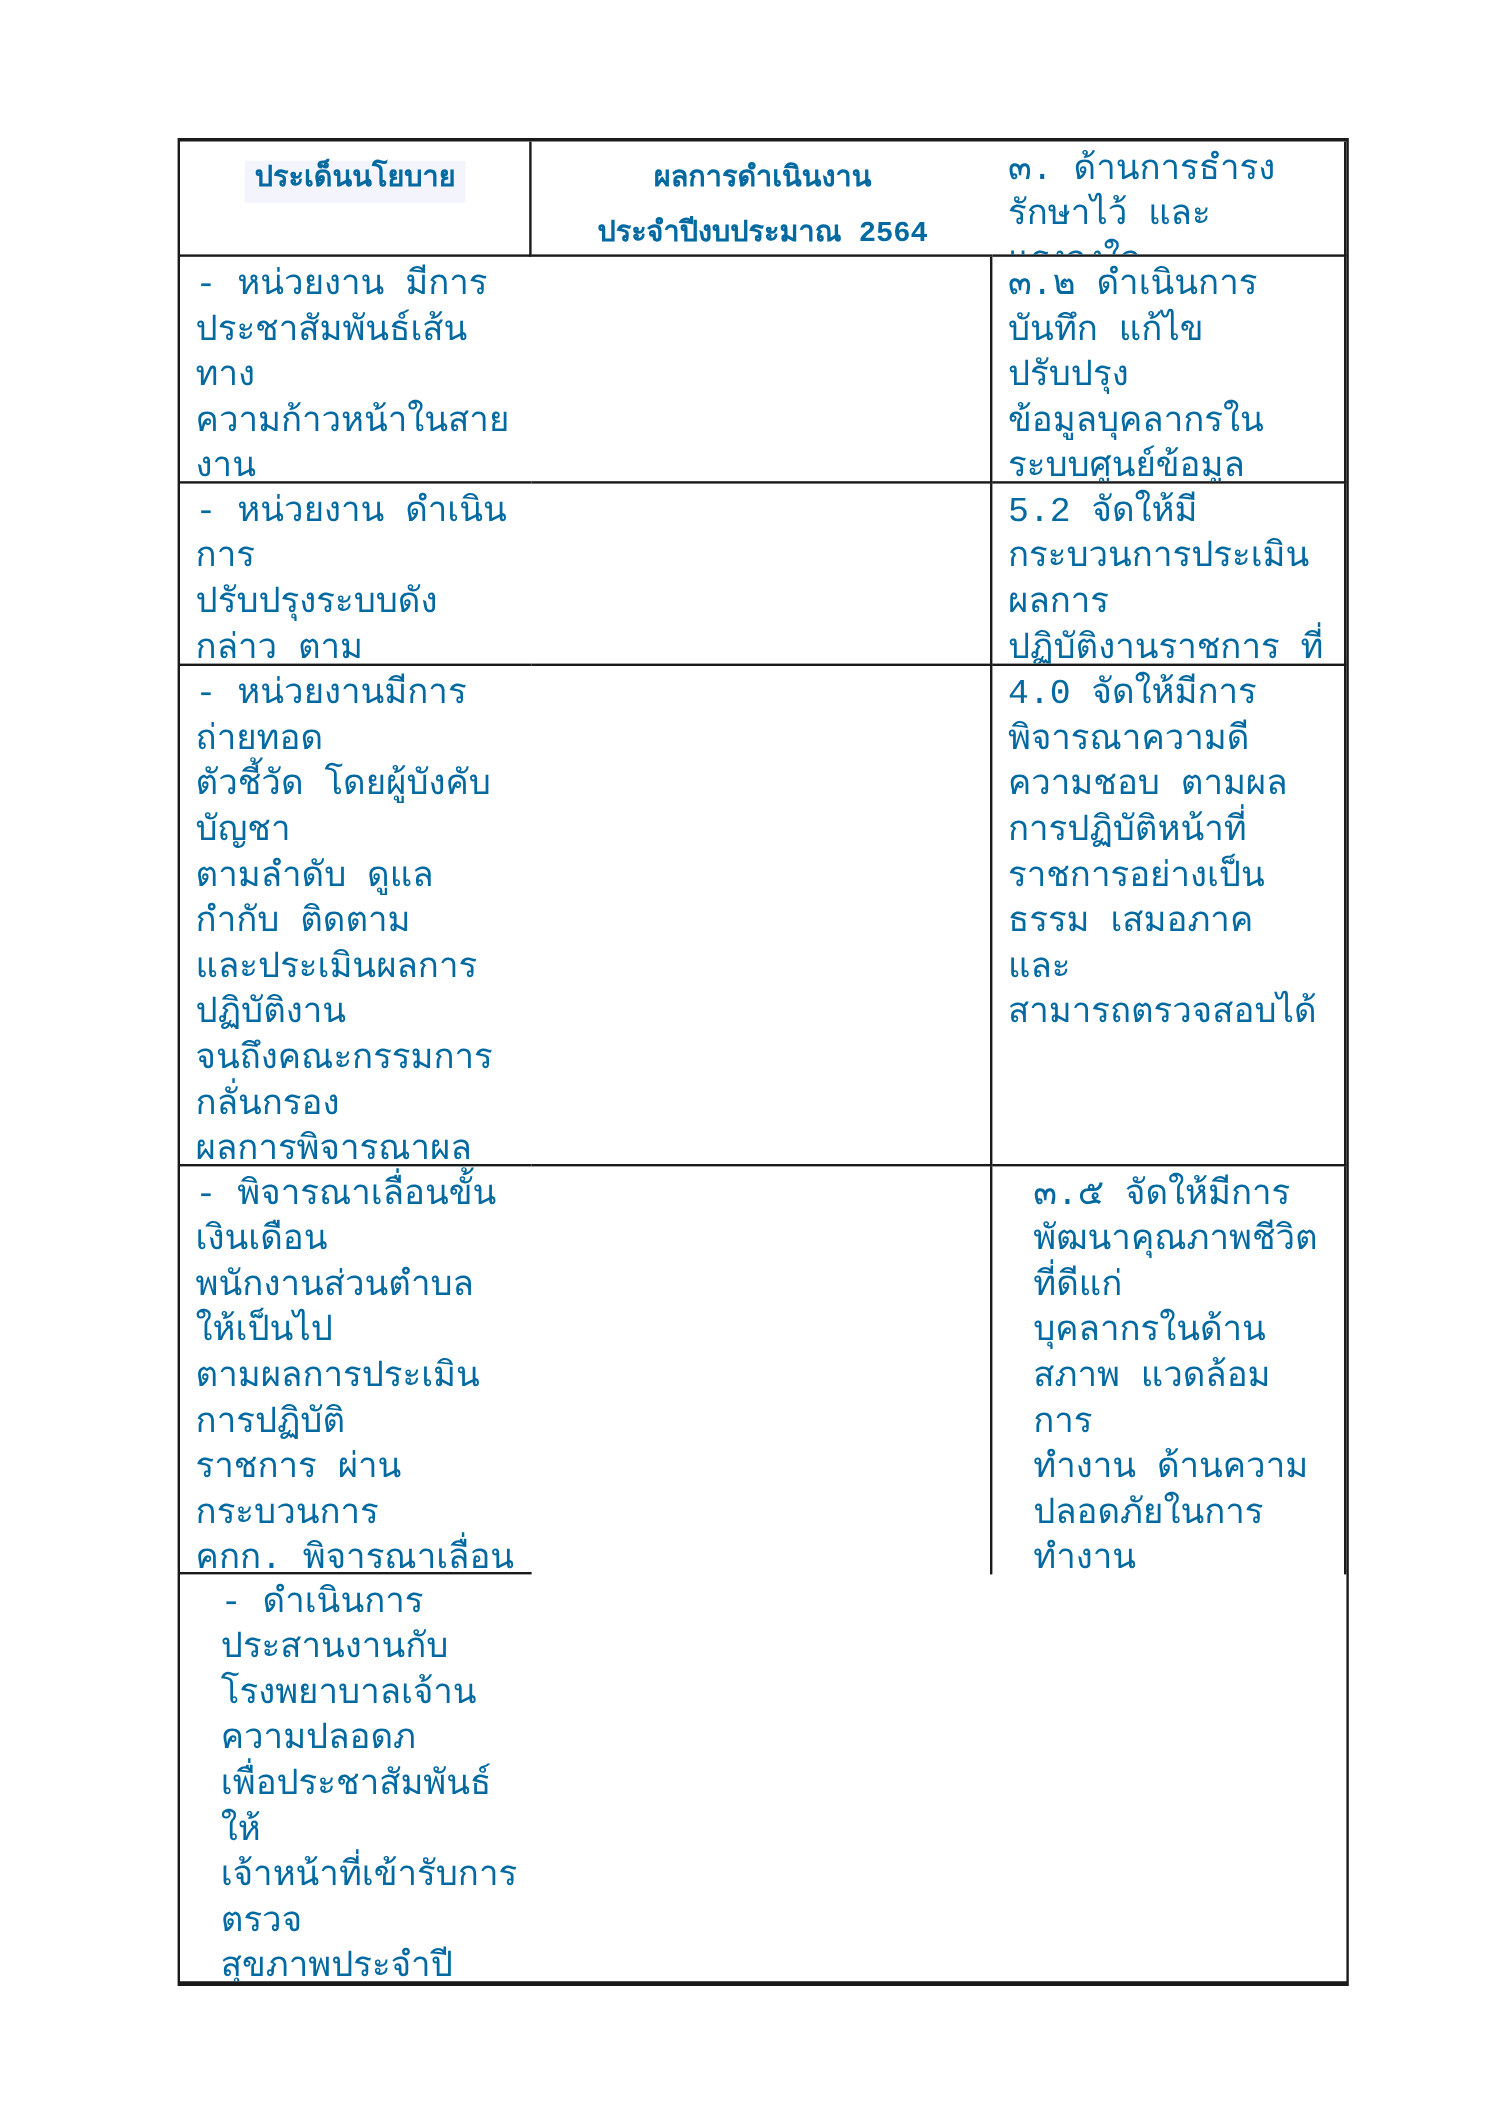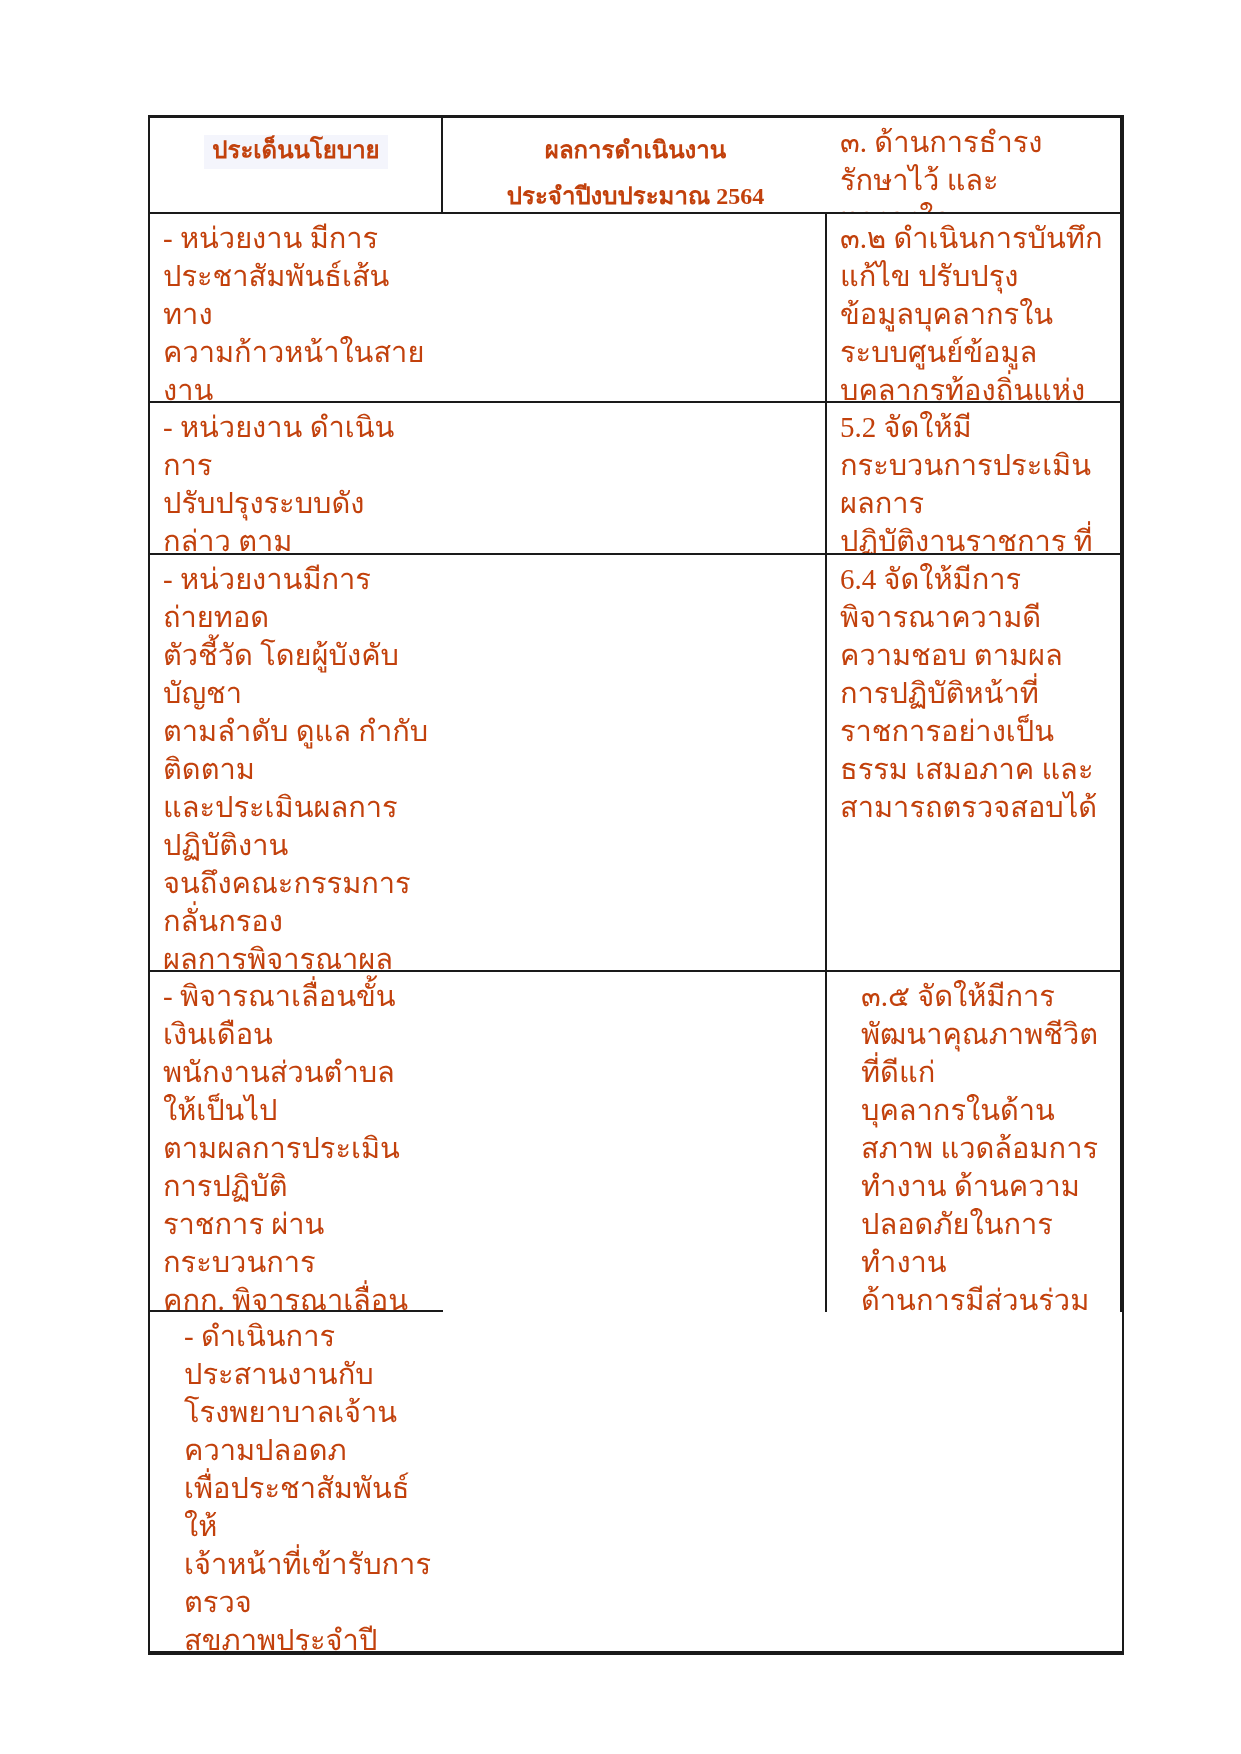--- a/index.html
+++ b/index.html
@@ -5,22 +5,22 @@
   html, body {
     margin: 0;
     padding: 0;
     background: #ffffff;
   }
   .page {
     position: relative;
     width: 1241px;
     height: 1754px;
     background: #ffffff;
-    font-family: Liberation Serif, serif;
-    color: #c2410c;
+    font-family: Liberation Mono, monospace;
+    color: #0369a1;
   }
   .policy-table {
     position: absolute;
     left: 148px;
     top: 115px;
     display: grid;
     grid-template-columns: 293px 384px 295px;
     grid-template-rows: 96px 189px 152px 417px 340px 339px;
     border: 2px solid #1a1a1a;
     border-top-width: 3px;
@@ -89,21 +89,21 @@
 และประเมินผลการปฏิบัติงาน
 จนถึงคณะกรรมการกลั่นกรอง
 ผลการพิจารณาผลการปฏิบัติ
 ราชการ ให้ความรู้ทักษะและ
 สมรรถนะทุกอย่างเป็นธรรม
 เสมอภาค และเป็นไปตาม
 เกณฑ์มาตรฐานกำหนด
 ตำแหน่ง</div>
 
     <div class="cell col1"></div>
-    <div class="cell col2">6.4 จัดให้มีการพิจารณาความดี
+    <div class="cell col2">4.0 จัดให้มีการพิจารณาความดี
 ความชอบ ตามผลการปฏิบัติหน้าที่
 ราชการอย่างเป็นธรรม เสมอภาค และ
 สามารถตรวจสอบได้</div>
     <div class="cell col3">- พิจารณาเลื่อนขั้นเงินเดือน
 พนักงานส่วนตำบล ให้เป็นไป
 ตามผลการประเมินการปฏิบัติ
 ราชการ ผ่านกระบวนการ
 คกก. พิจารณาเลื่อนขั้น
 เงินเดือนพนักงานส่วนตำบล
 ตามคำสั่งเลื่อนขั้นเงินเดือน

